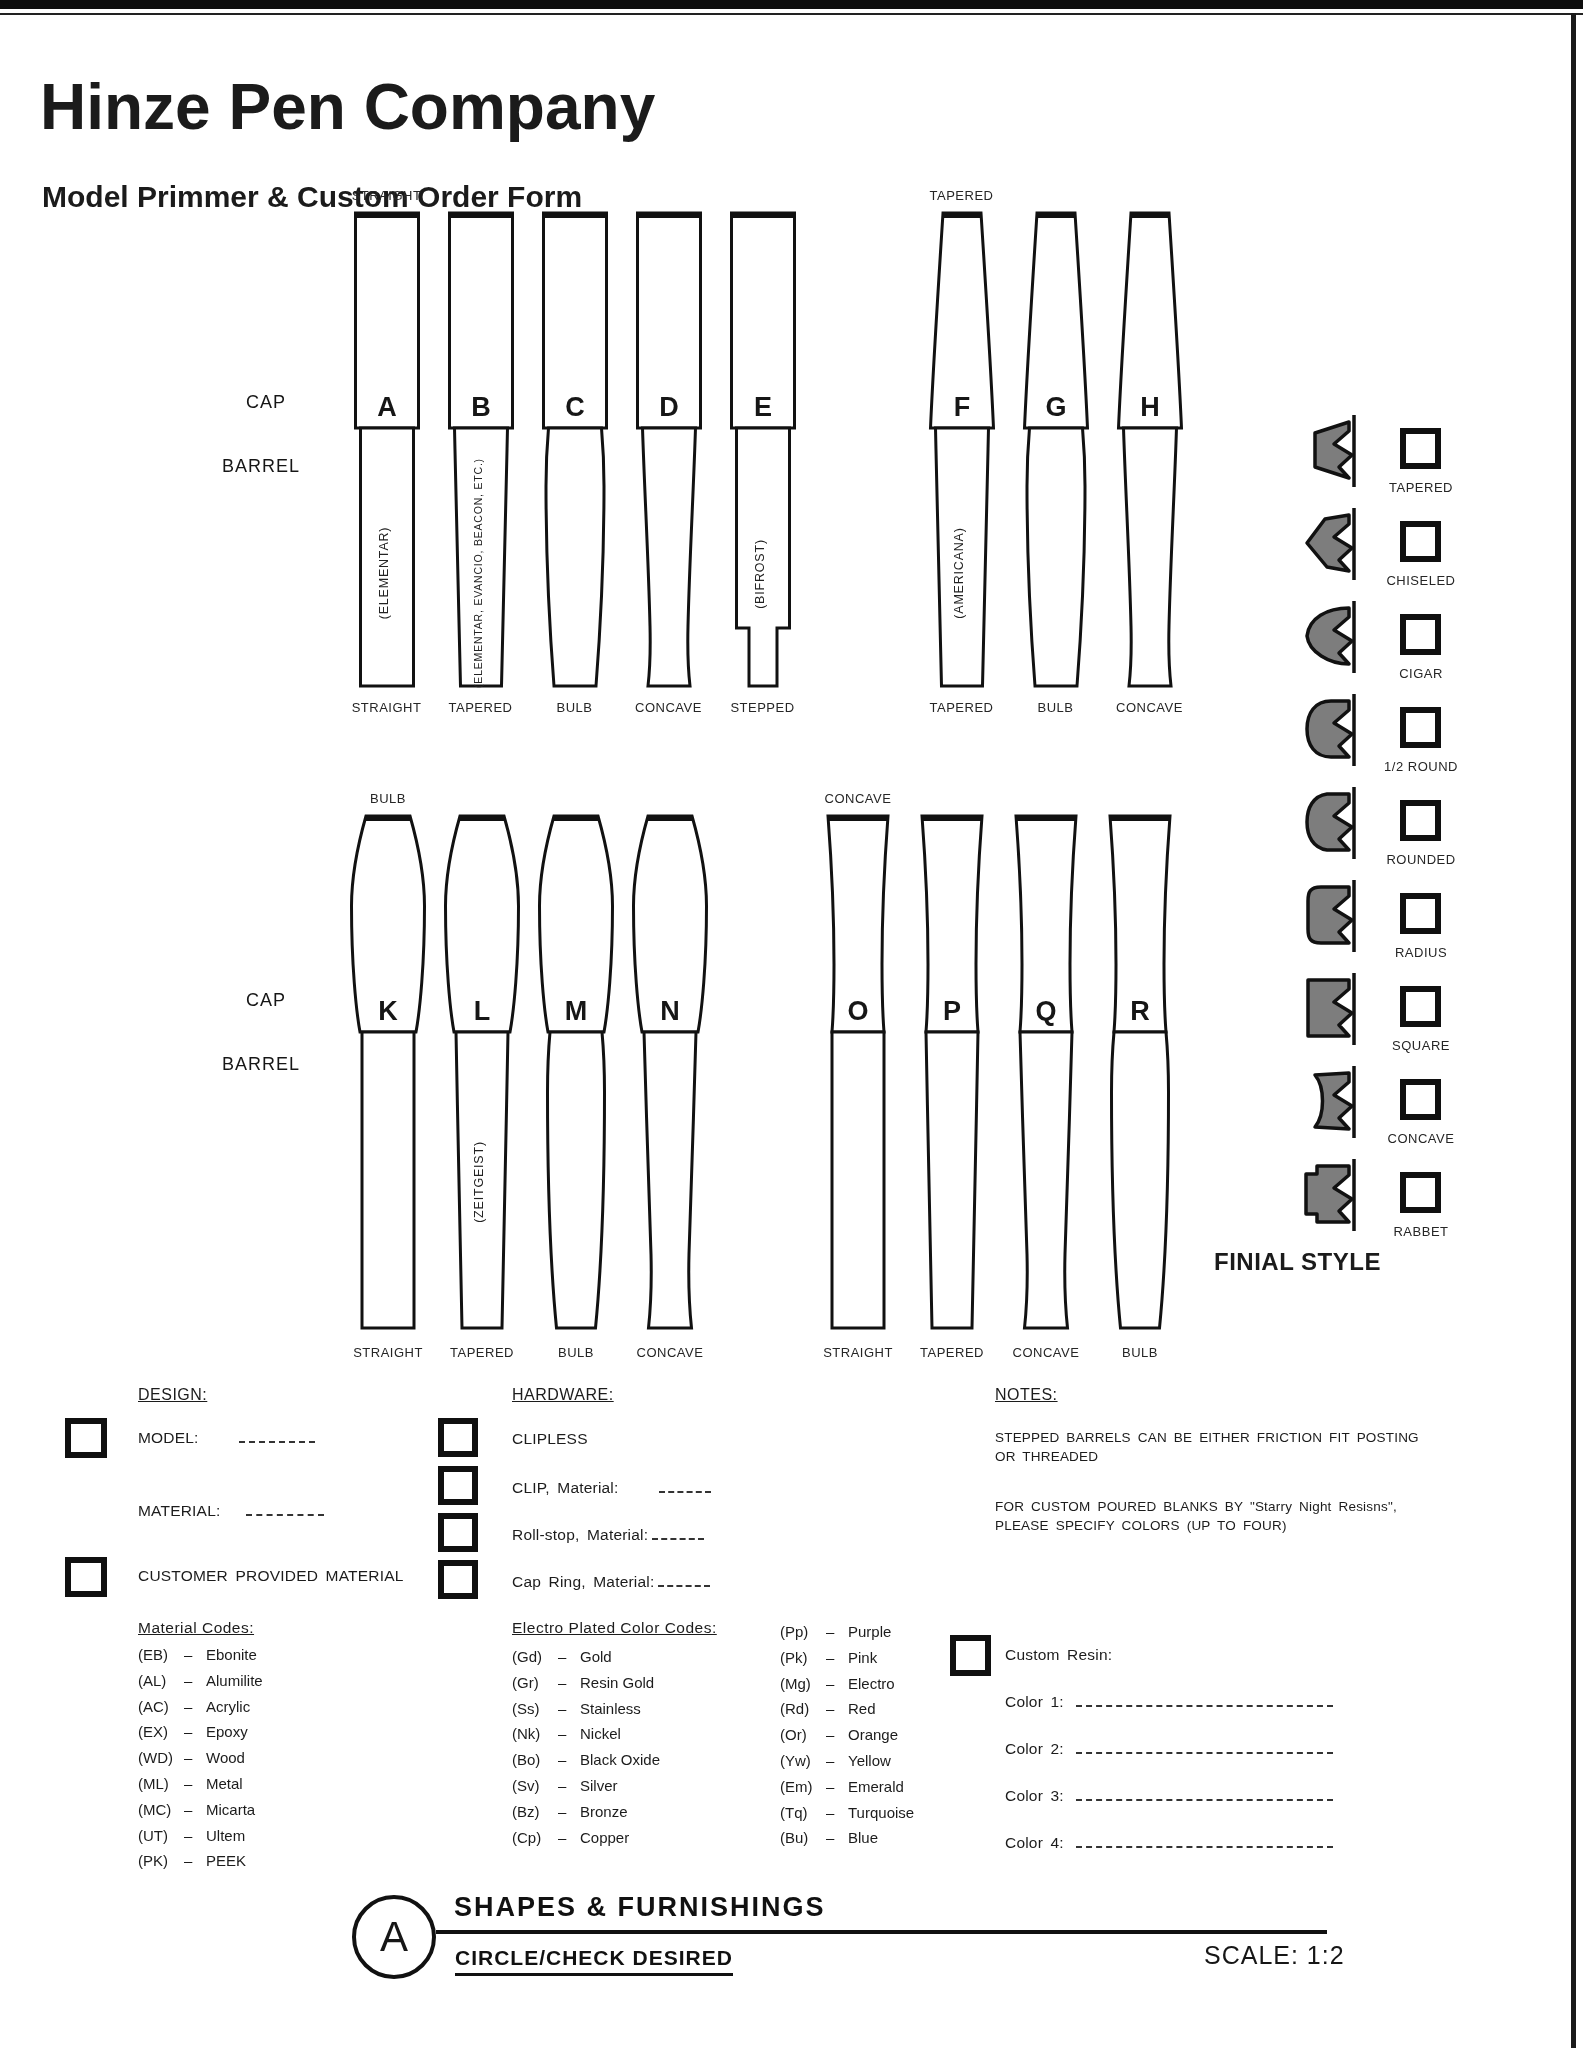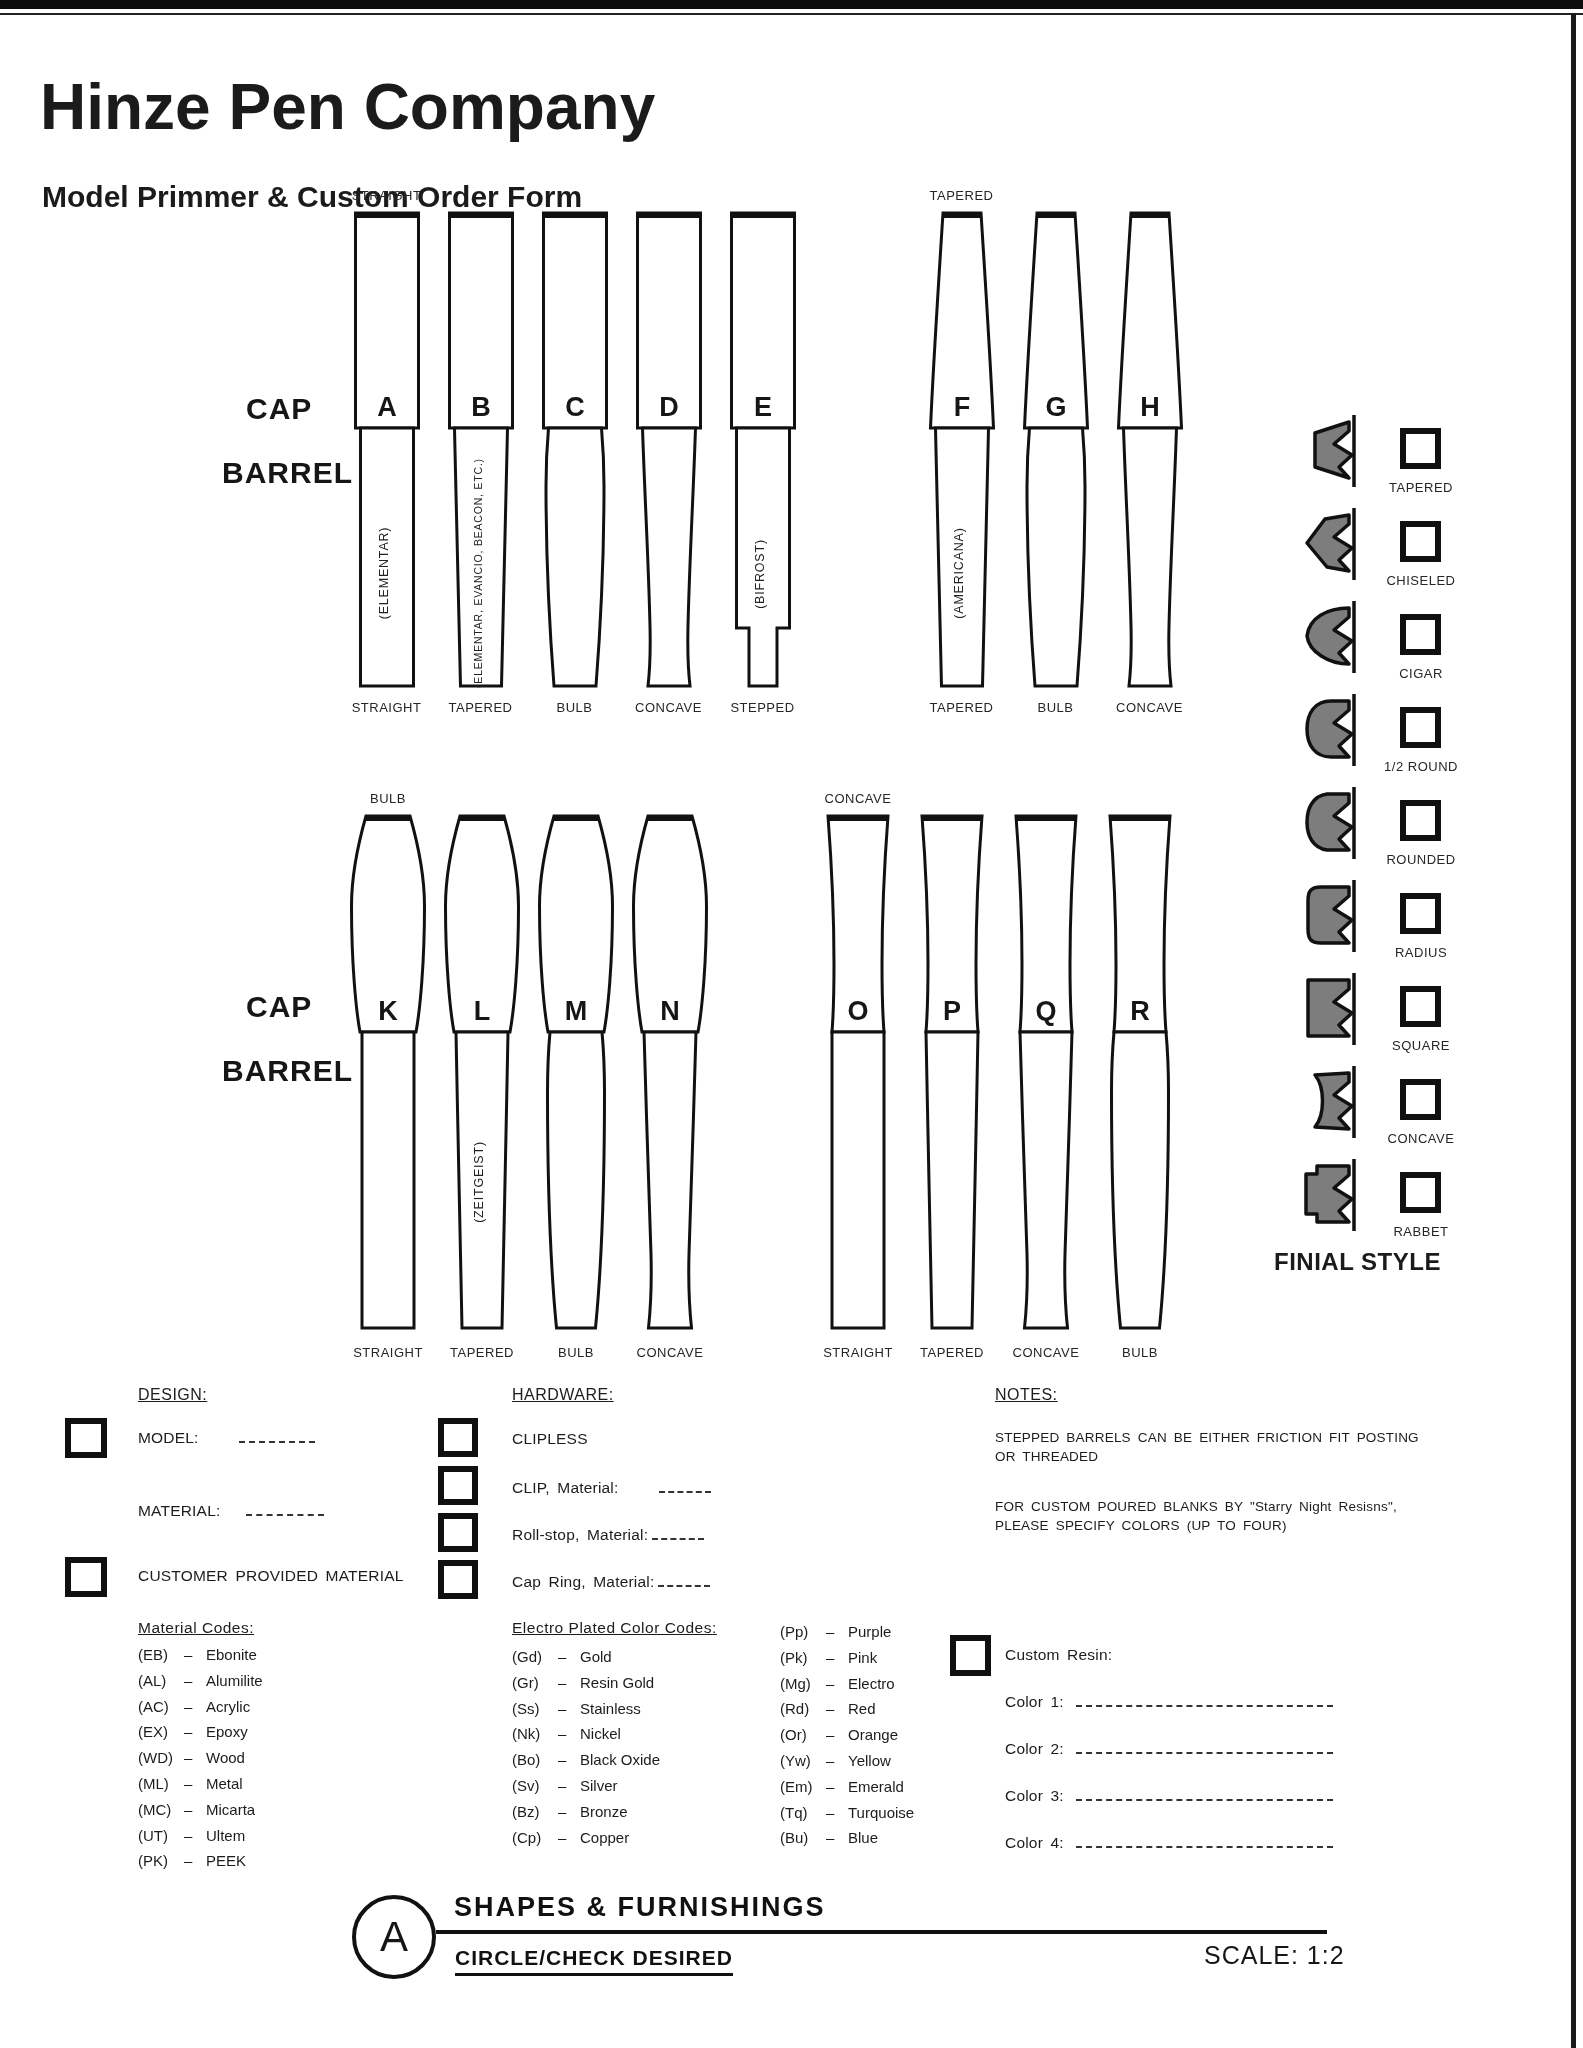--- a/index.html
+++ b/index.html
@@ -7,31 +7,31 @@
         font-family:"Liberation Sans",sans-serif;color:#1b1b1b;}
   .abs{position:absolute;}
   
   .topbar{left:0;top:0;width:1583px;height:9px;background:#0d0d0d;}
   .topline{left:0;top:13px;width:1583px;height:2px;background:#222;}
   .rightborder{left:1571px;top:13px;width:5px;height:2035px;background:#1a1a1a;}
   
   .title{left:40px;top:70px;font-size:64px;font-weight:bold;letter-spacing:0;margin:0;}
   .subtitle{left:42px;top:180px;font-size:30px;font-weight:bold;margin:0;}
   
-  .sidelabel{font-size:30px;font-weight:bold;letter-spacing:1px;color:#161616;}
+  .sidelabel{font-size:18px;font-weight:normal;letter-spacing:1px;color:#161616;}
   .cap-r1{left:246px;top:392px;}
   .barrel-r1{left:222px;top:456px;}
   .cap-r2{left:246px;top:990px;}
   .barrel-r2{left:222px;top:1054px;}
   
   .pen-cap-label,.pen-barrel-label{position:absolute;font-size:13px;letter-spacing:.5px;
      color:#262626;text-align:center;}
   
   .finial-label{position:absolute;font-size:13px;letter-spacing:.5px;color:#262626;text-align:center;}
-  .finial-heading{left:1274px;top:1248px;font-size:24px;font-weight:bold;letter-spacing:.5px;}
+  .finial-heading{left:1214px;top:1248px;font-size:24px;font-weight:bold;letter-spacing:.5px;}
   
   .cb{position:absolute;box-sizing:border-box;border:6px solid #101010;background:#fff;}
   
   .sec-heading{font-size:16px;letter-spacing:.5px;text-decoration:underline;color:#1c1c1c;}
   .h-design{left:138px;top:1386px;}
   .h-hardware{left:512px;top:1386px;}
   .h-notes{left:995px;top:1386px;}
   .h-matcodes{left:138px;top:1619px;font-size:15.5px;}
   .h-electro{left:512px;top:1619px;font-size:15.5px;text-align:center;}
   .formlabel{font-size:15.5px;word-spacing:3px;letter-spacing:.2px;color:#1c1c1c;}

